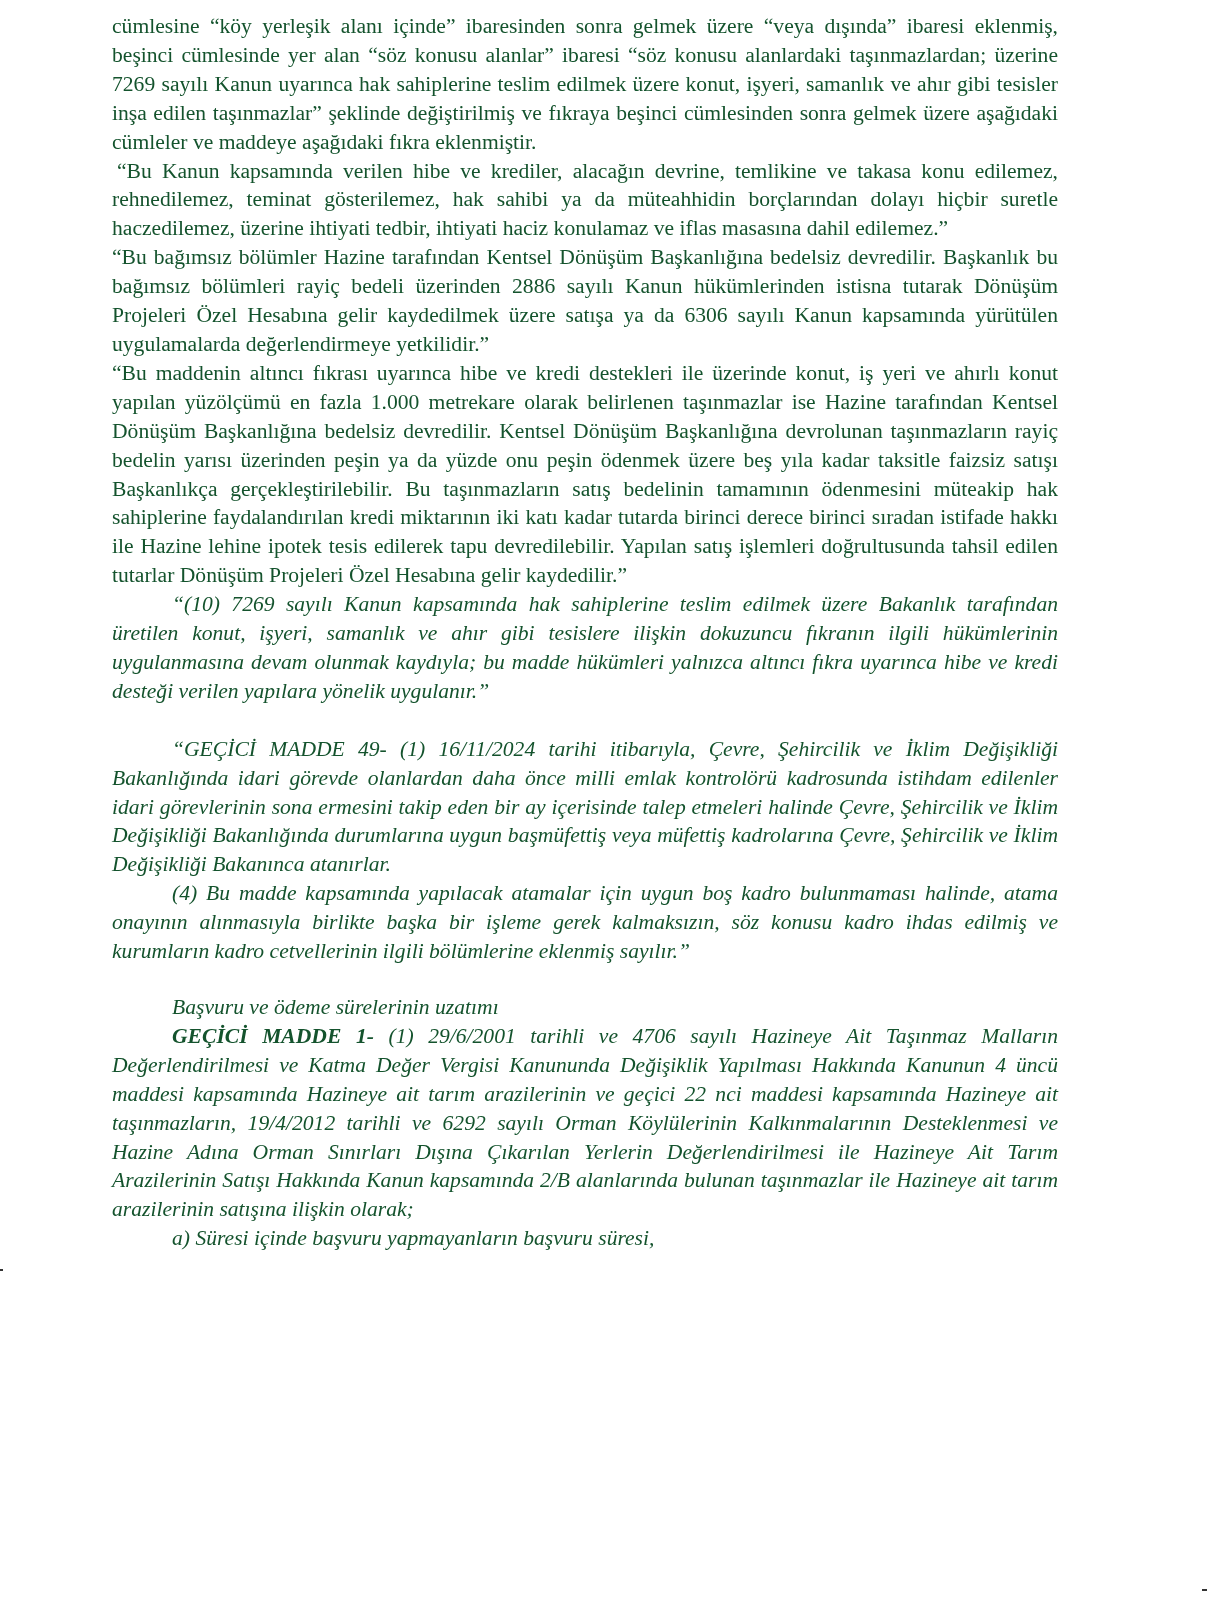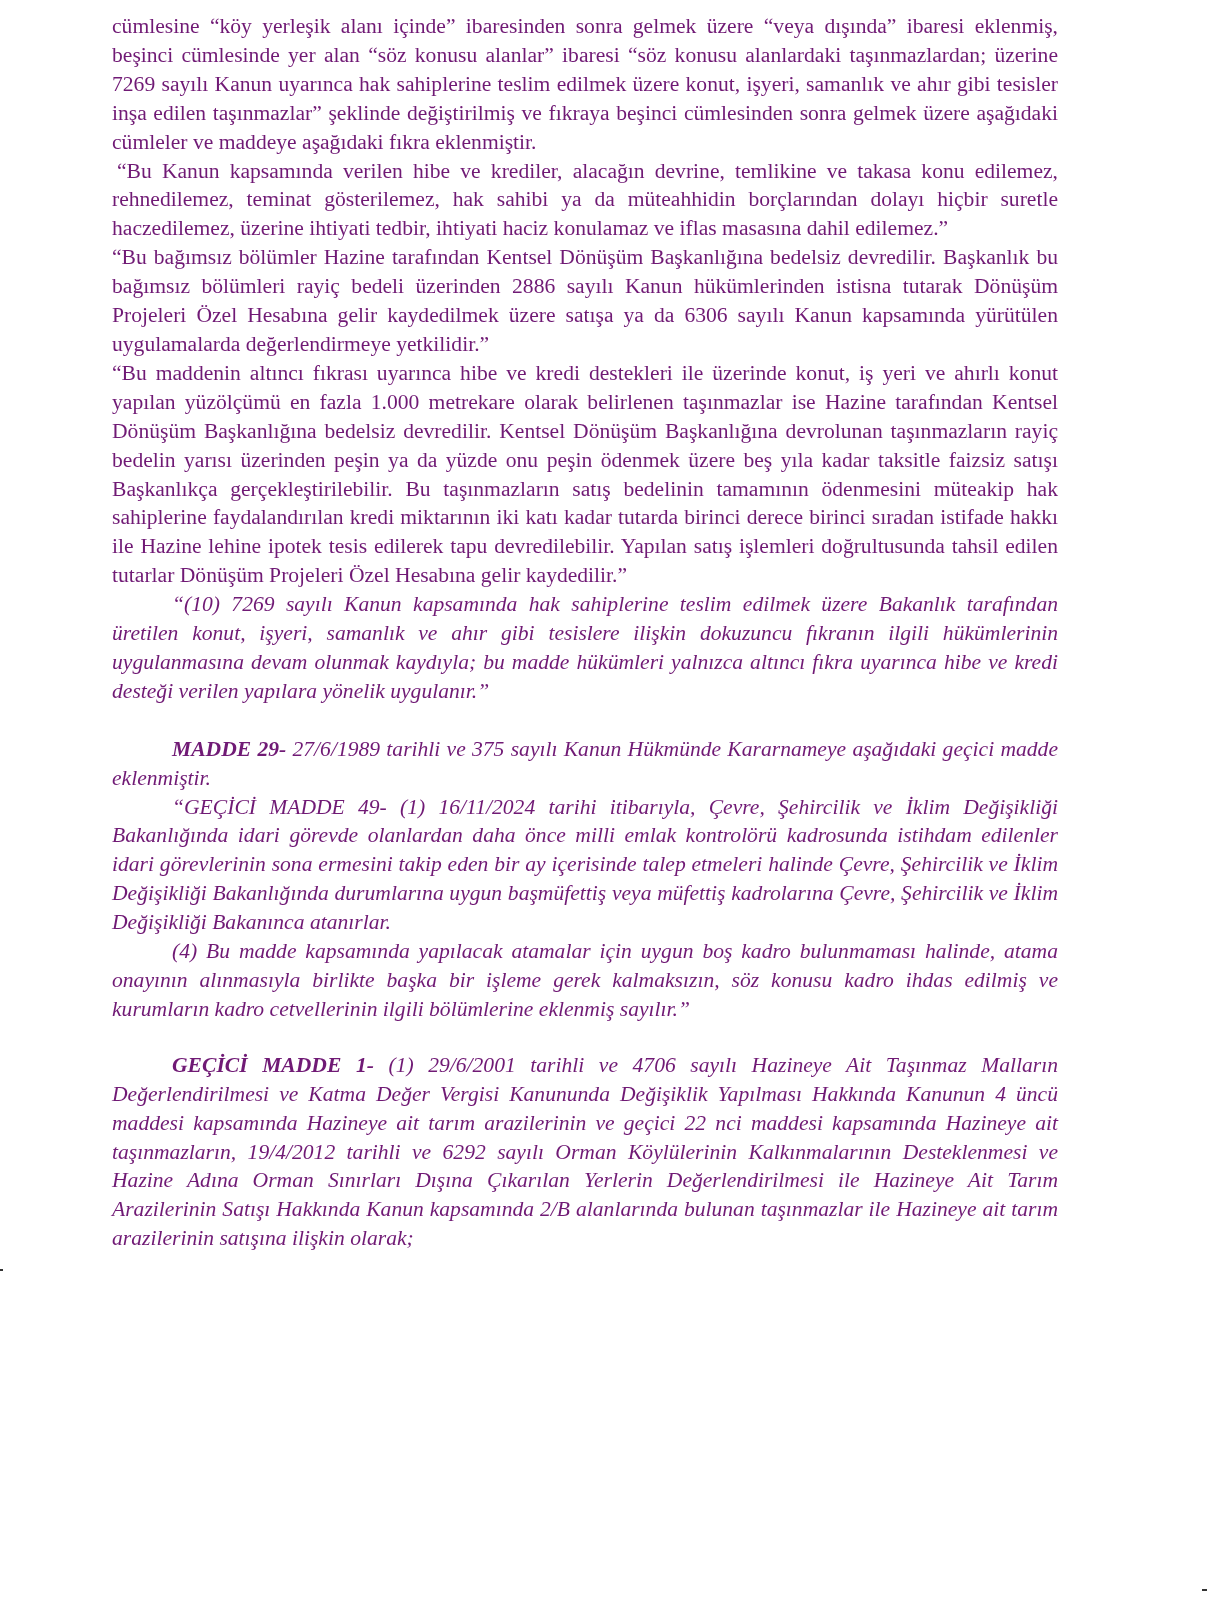--- a/index.html
+++ b/index.html
@@ -1,20 +1,20 @@
 <!DOCTYPE html>
 <html><head>
 <meta charset="utf-8">
 <style>
   html, body { margin: 0; padding: 0; background: #ffffff; }
   body { width: 1208px; height: 1601px; position: relative; overflow: hidden; }
   .page {
     position: absolute; left: 112px; top: 0px; width: 946px;
     font-family: "Liberation Serif", "DejaVu Serif", serif;
-    font-size: 21.6px; line-height: 28.9px; color: #701a75;
+    font-size: 21.6px; line-height: 28.9px; color: #14532d;
     text-align: justify;
   }
   .p { margin: 0; }
   .indent { text-indent: 60px; font-style: italic; }
   .indent-sm { text-indent: 5px; }
   .gap { height: 29px; }
   .gap-lg { height: 27px; }
   b { font-weight: bold; }
   .stray-mark { position: absolute; left: 0px; top: 1269px; width: 3px; height: 2px; background: #333; }
   .stray-mark-br { position: absolute; left: 1202px; top: 1589px; width: 5px; height: 2px; background: #333; }
@@ -23,21 +23,22 @@
 <body>
 
 <div class="page">
   <div style="height:12px"></div>
   <p class="p">cümlesine “köy yerleşik alanı içinde” ibaresinden sonra gelmek üzere “veya dışında” ibaresi eklenmiş, beşinci cümlesinde yer alan “söz konusu alanlar” ibaresi “söz konusu alanlardaki taşınmazlardan; üzerine 7269 sayılı Kanun uyarınca hak sahiplerine teslim edilmek üzere konut, işyeri, samanlık ve ahır gibi tesisler inşa edilen taşınmazlar” şeklinde değiştirilmiş ve fıkraya beşinci cümlesinden sonra gelmek üzere aşağıdaki cümleler  ve maddeye aşağıdaki fıkra eklenmiştir.</p>
   <p class="p indent-sm">“Bu Kanun kapsamında verilen hibe ve krediler, alacağın devrine, temlikine ve takasa konu edilemez, rehnedilemez, teminat gösterilemez, hak sahibi ya da müteahhidin borçlarından dolayı hiçbir suretle haczedilemez, üzerine ihtiyati tedbir, ihtiyati haciz konulamaz ve iflas masasına dahil edilemez.”</p>
   <p class="p">“Bu bağımsız bölümler Hazine tarafından Kentsel Dönüşüm Başkanlığına bedelsiz devredilir. Başkanlık bu bağımsız bölümleri rayiç bedeli üzerinden 2886 sayılı Kanun hükümlerinden istisna tutarak Dönüşüm Projeleri Özel Hesabına gelir kaydedilmek üzere satışa ya da 6306 sayılı Kanun kapsamında yürütülen uygulamalarda değerlendirmeye yetkilidir.”</p>
   <p class="p">“Bu maddenin altıncı fıkrası uyarınca hibe ve kredi destekleri ile üzerinde konut, iş yeri ve ahırlı konut yapılan yüzölçümü en fazla 1.000 metrekare olarak belirlenen taşınmazlar ise Hazine tarafından Kentsel Dönüşüm Başkanlığına bedelsiz devredilir. Kentsel Dönüşüm Başkanlığına devrolunan taşınmazların rayiç bedelin yarısı üzerinden peşin ya da yüzde onu peşin ödenmek üzere beş yıla kadar taksitle faizsiz satışı Başkanlıkça gerçekleştirilebilir. Bu taşınmazların satış bedelinin tamamının ödenmesini müteakip hak sahiplerine faydalandırılan kredi miktarının iki katı kadar tutarda birinci derece birinci sıradan istifade hakkı ile Hazine lehine ipotek tesis edilerek tapu devredilebilir. Yapılan satış işlemleri doğrultusunda tahsil edilen tutarlar Dönüşüm Projeleri Özel Hesabına gelir kaydedilir.”</p>
   <p class="p indent">“(10) 7269 sayılı Kanun kapsamında hak sahiplerine teslim edilmek üzere Bakanlık tarafından üretilen konut, işyeri, samanlık ve ahır gibi tesislere ilişkin dokuzuncu fıkranın ilgili hükümlerinin uygulanmasına devam olunmak kaydıyla; bu madde hükümleri yalnızca altıncı fıkra uyarınca hibe ve kredi desteği verilen yapılara yönelik uygulanır.”</p>
   <div class="gap"></div>
-  <p class="p indent"><b>MADDE 29-</b><span> 27/6/1989 tarihli ve 375 sayılı Kanun Hükmünde Kararnameye aşağıdaki geçici madde eklenmiştir.</span></p>
   <p class="p indent">“GEÇİCİ MADDE 49- (1) 16/11/2024 tarihi itibarıyla, Çevre, Şehircilik ve İklim Değişikliği Bakanlığında idari görevde olanlardan daha önce milli emlak kontrolörü kadrosunda istihdam edilenler idari görevlerinin sona ermesini takip eden bir ay içerisinde talep etmeleri halinde Çevre, Şehircilik ve İklim Değişikliği Bakanlığında durumlarına uygun başmüfettiş veya müfettiş kadrolarına Çevre, Şehircilik ve İklim Değişikliği Bakanınca atanırlar.</p>
   <p class="p indent">(4) Bu madde kapsamında yapılacak atamalar için uygun boş kadro bulunmaması halinde, atama onayının alınmasıyla birlikte başka bir işleme gerek kalmaksızın, söz konusu kadro ihdas edilmiş ve kurumların kadro cetvellerinin ilgili bölümlerine eklenmiş sayılır.”</p>
   <div class="gap-lg"></div>
+  <p class="p indent">Başvuru ve ödeme sürelerinin uzatımı</p>
   <p class="p indent"><b>GEÇİCİ MADDE 1-</b><span> (1) 29/6/2001 tarihli ve 4706 sayılı Hazineye Ait Taşınmaz Malların Değerlendirilmesi ve Katma Değer Vergisi Kanununda Değişiklik Yapılması Hakkında Kanunun 4 üncü maddesi kapsamında Hazineye ait tarım arazilerinin ve geçici 22 nci maddesi kapsamında Hazineye ait taşınmazların, 19/4/2012 tarihli ve 6292 sayılı Orman Köylülerinin Kalkınmalarının Desteklenmesi ve Hazine Adına Orman Sınırları Dışına Çıkarılan Yerlerin Değerlendirilmesi ile Hazineye Ait Tarım Arazilerinin Satışı Hakkında Kanun kapsamında 2/B alanlarında bulunan taşınmazlar ile Hazineye ait tarım arazilerinin satışına ilişkin olarak;</span></p>
+  <p class="p indent">a) Süresi içinde başvuru yapmayanların başvuru süresi,</p>
 </div>
 
 <div class="stray-mark"></div>
 <div class="stray-mark-br"></div>
 
 </body></html>

